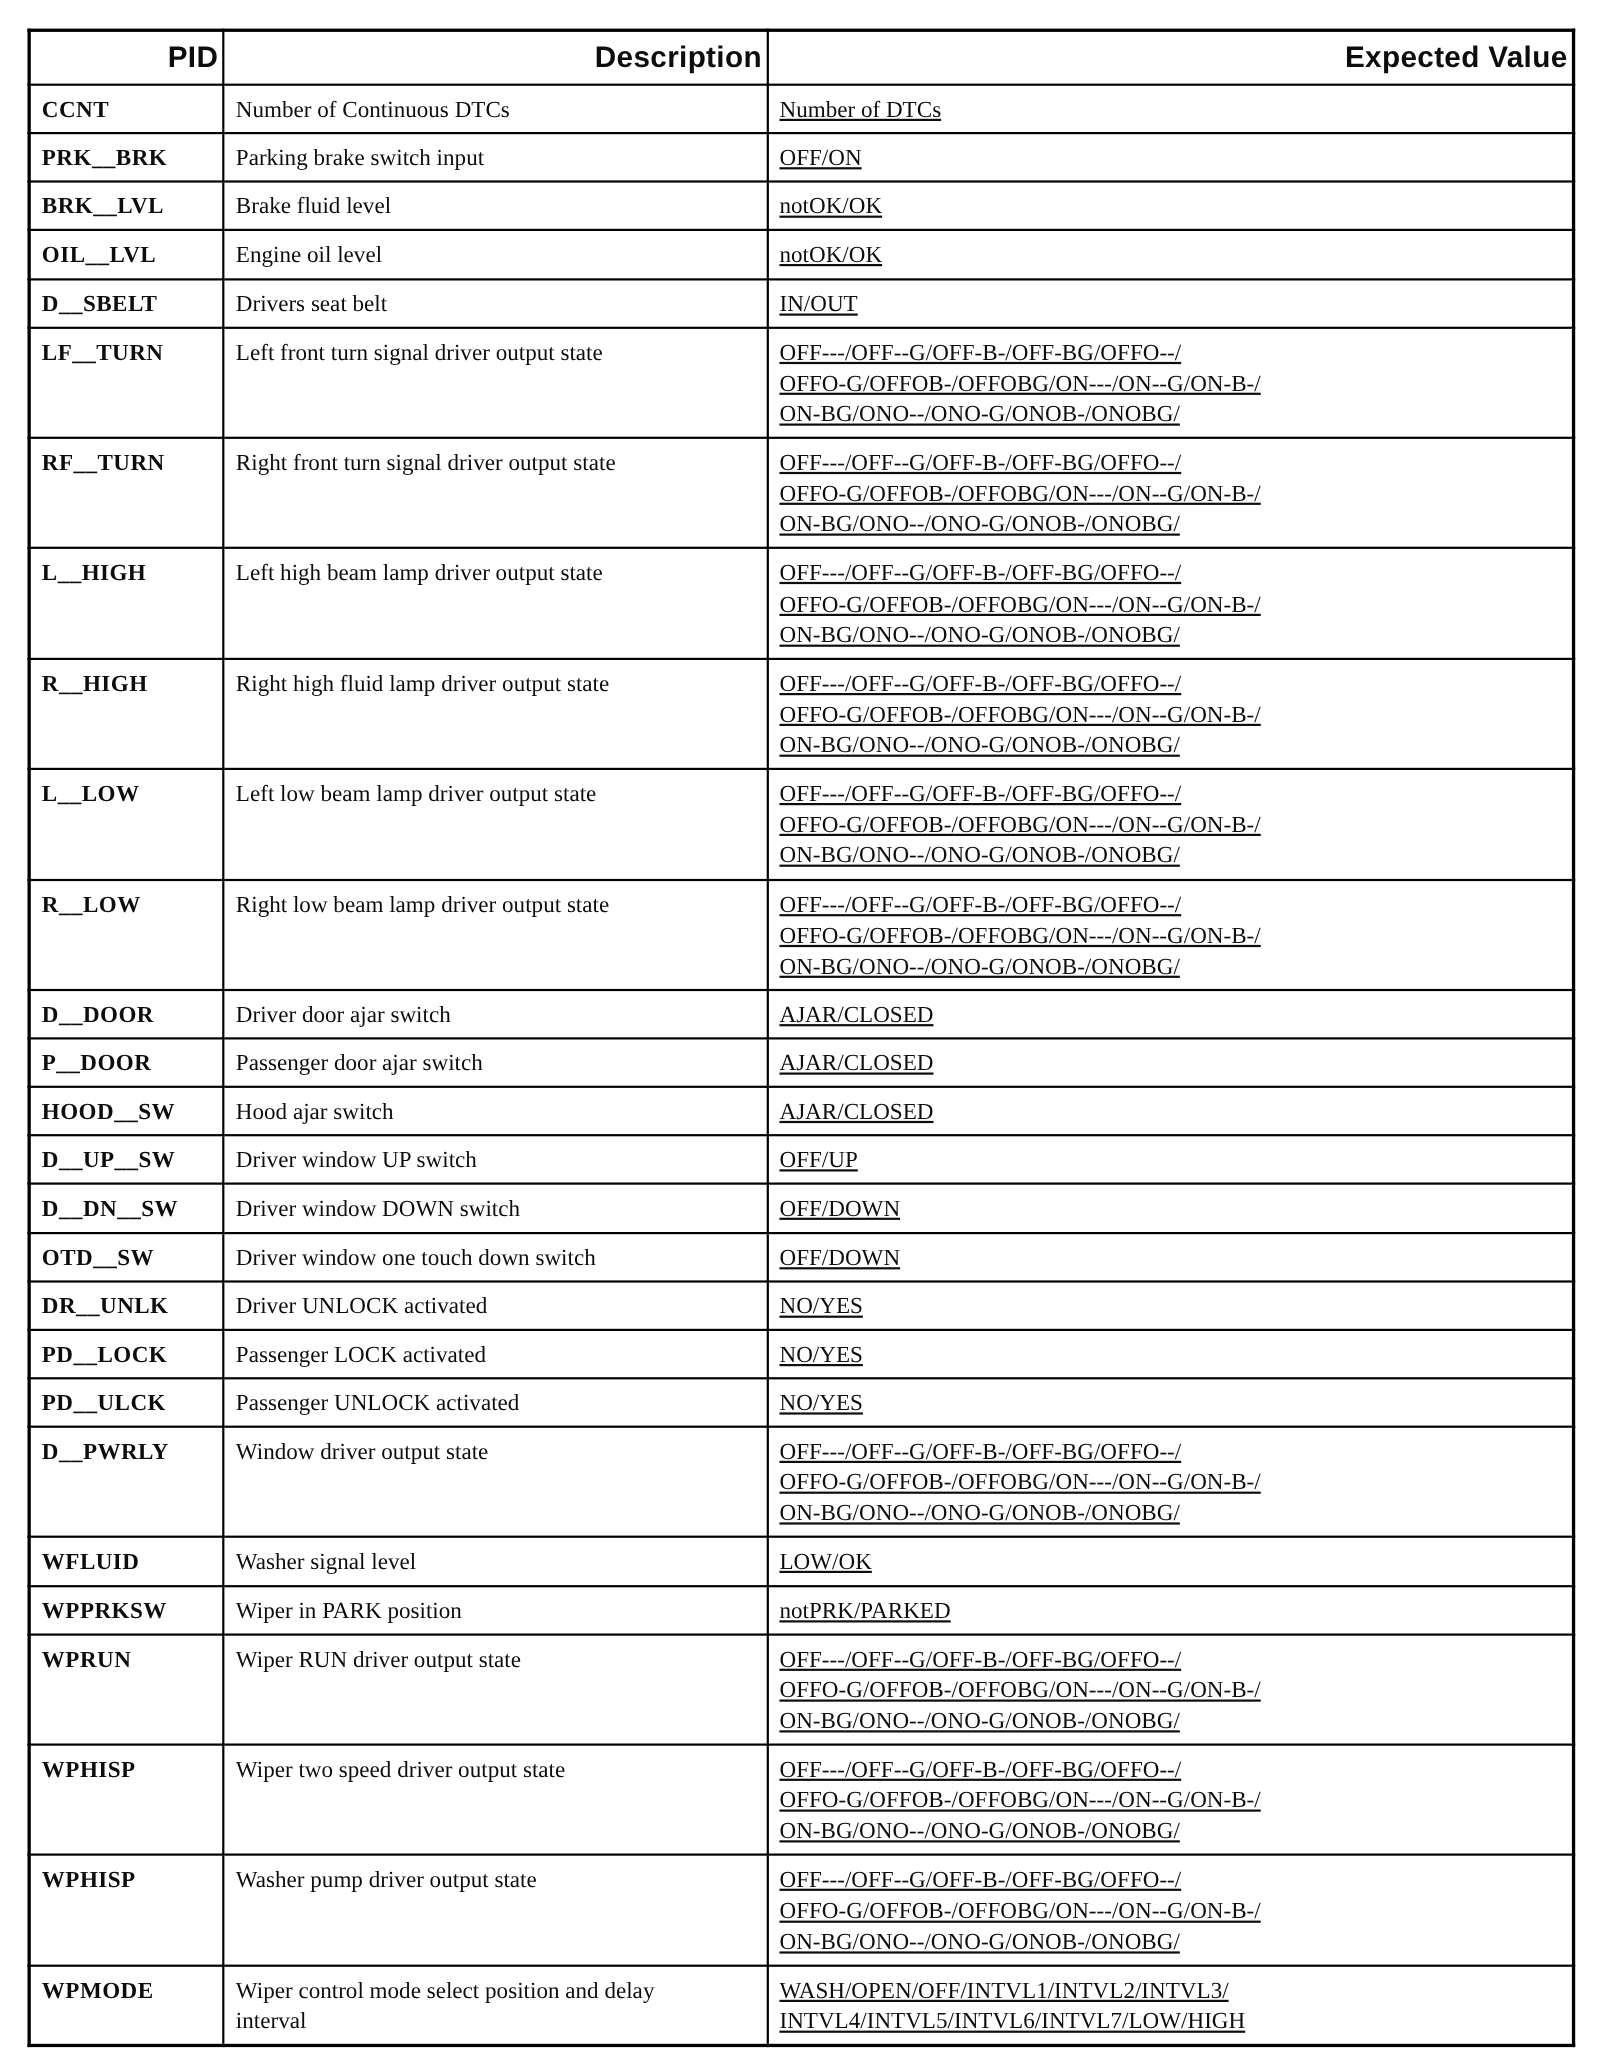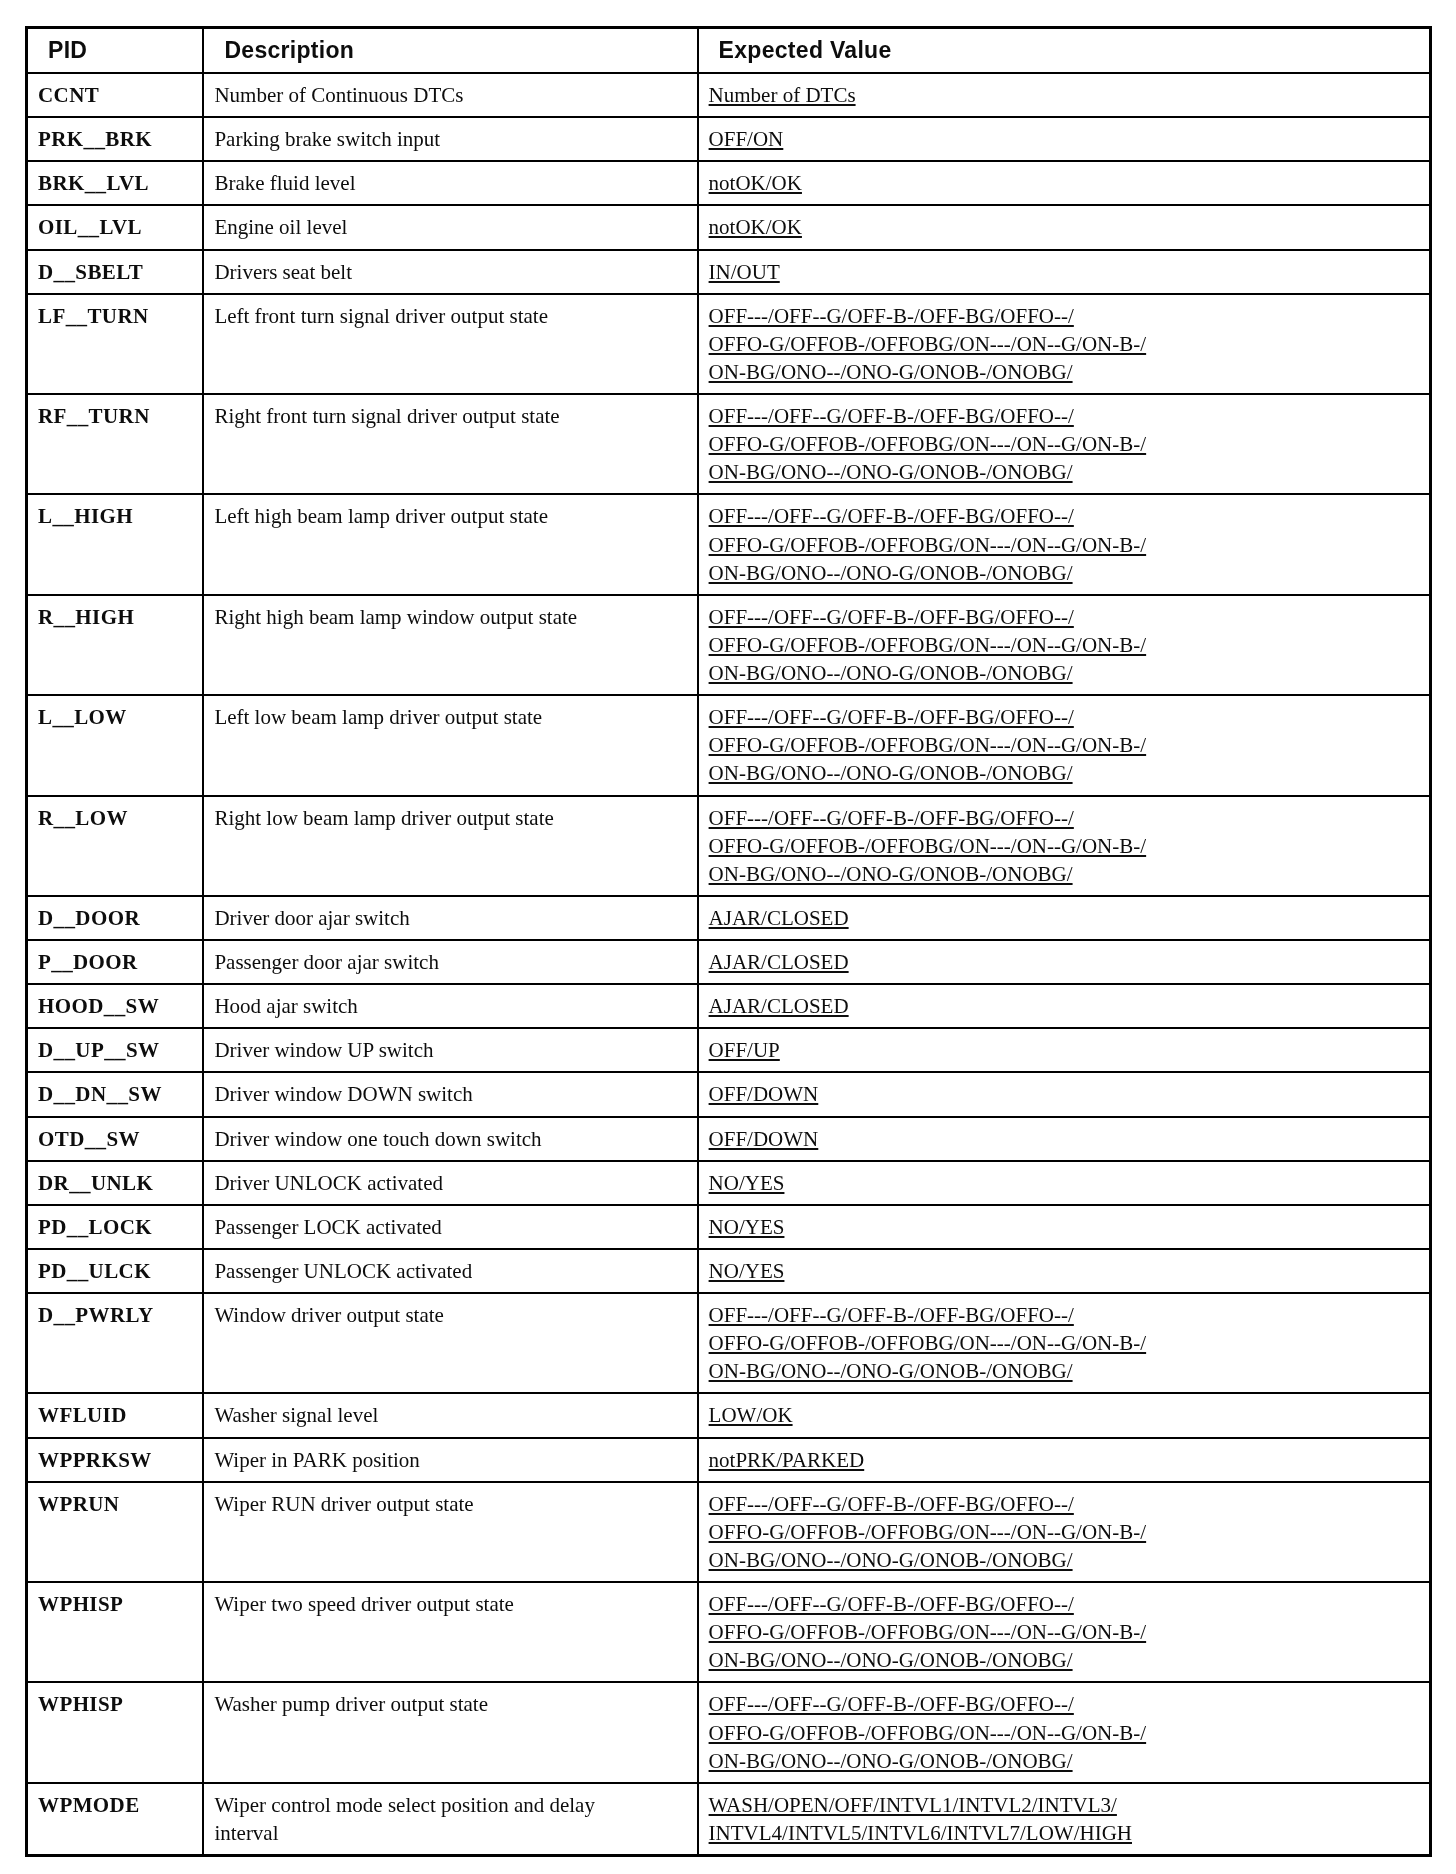--- a/index.html
+++ b/index.html
@@ -27,23 +27,23 @@
   table.pid-table th,
   table.pid-table td {
     border: 2px solid #000000;
     vertical-align: top;
     text-align: left;
     box-sizing: border-box;
   }
   table.pid-table th {
     font-family: "Liberation Sans", sans-serif;
     font-weight: bold;
-    font-size: 23px;
-    text-align: left;
-    padding: 8px 20px;
+    font-size: 27px;
+    text-align: right;
+    padding: 8px 4px;
     letter-spacing: 0.3px;
   }
   table.pid-table td {
     font-size: 21px;
     line-height: 1.34;
     padding: 7px 10px 7px 10px;
     white-space: pre-line;
     word-wrap: break-word;
   }
   td.col-pid {
@@ -126,21 +126,21 @@
   <tr>
     <td class="col-pid">L__HIGH</td>
     <td class="col-desc">Left high beam lamp driver output state</td>
     <td class="col-val">OFF---/OFF--G/OFF-B-/OFF-BG/OFFO--/
 OFFO-G/OFFOB-/OFFOBG/ON---/ON--G/ON-B-/
 ON-BG/ONO--/ONO-G/ONOB-/ONOBG/</td>
   </tr>
 
   <tr>
     <td class="col-pid">R__HIGH</td>
-    <td class="col-desc">Right high beam lamp window output state</td>
+    <td class="col-desc">Right high fluid lamp driver output state</td>
     <td class="col-val">OFF---/OFF--G/OFF-B-/OFF-BG/OFFO--/
 OFFO-G/OFFOB-/OFFOBG/ON---/ON--G/ON-B-/
 ON-BG/ONO--/ONO-G/ONOB-/ONOBG/</td>
   </tr>
 
   <tr>
     <td class="col-pid">L__LOW</td>
     <td class="col-desc">Left low beam lamp driver output state</td>
     <td class="col-val">OFF---/OFF--G/OFF-B-/OFF-BG/OFFO--/
 OFFO-G/OFFOB-/OFFOBG/ON---/ON--G/ON-B-/

